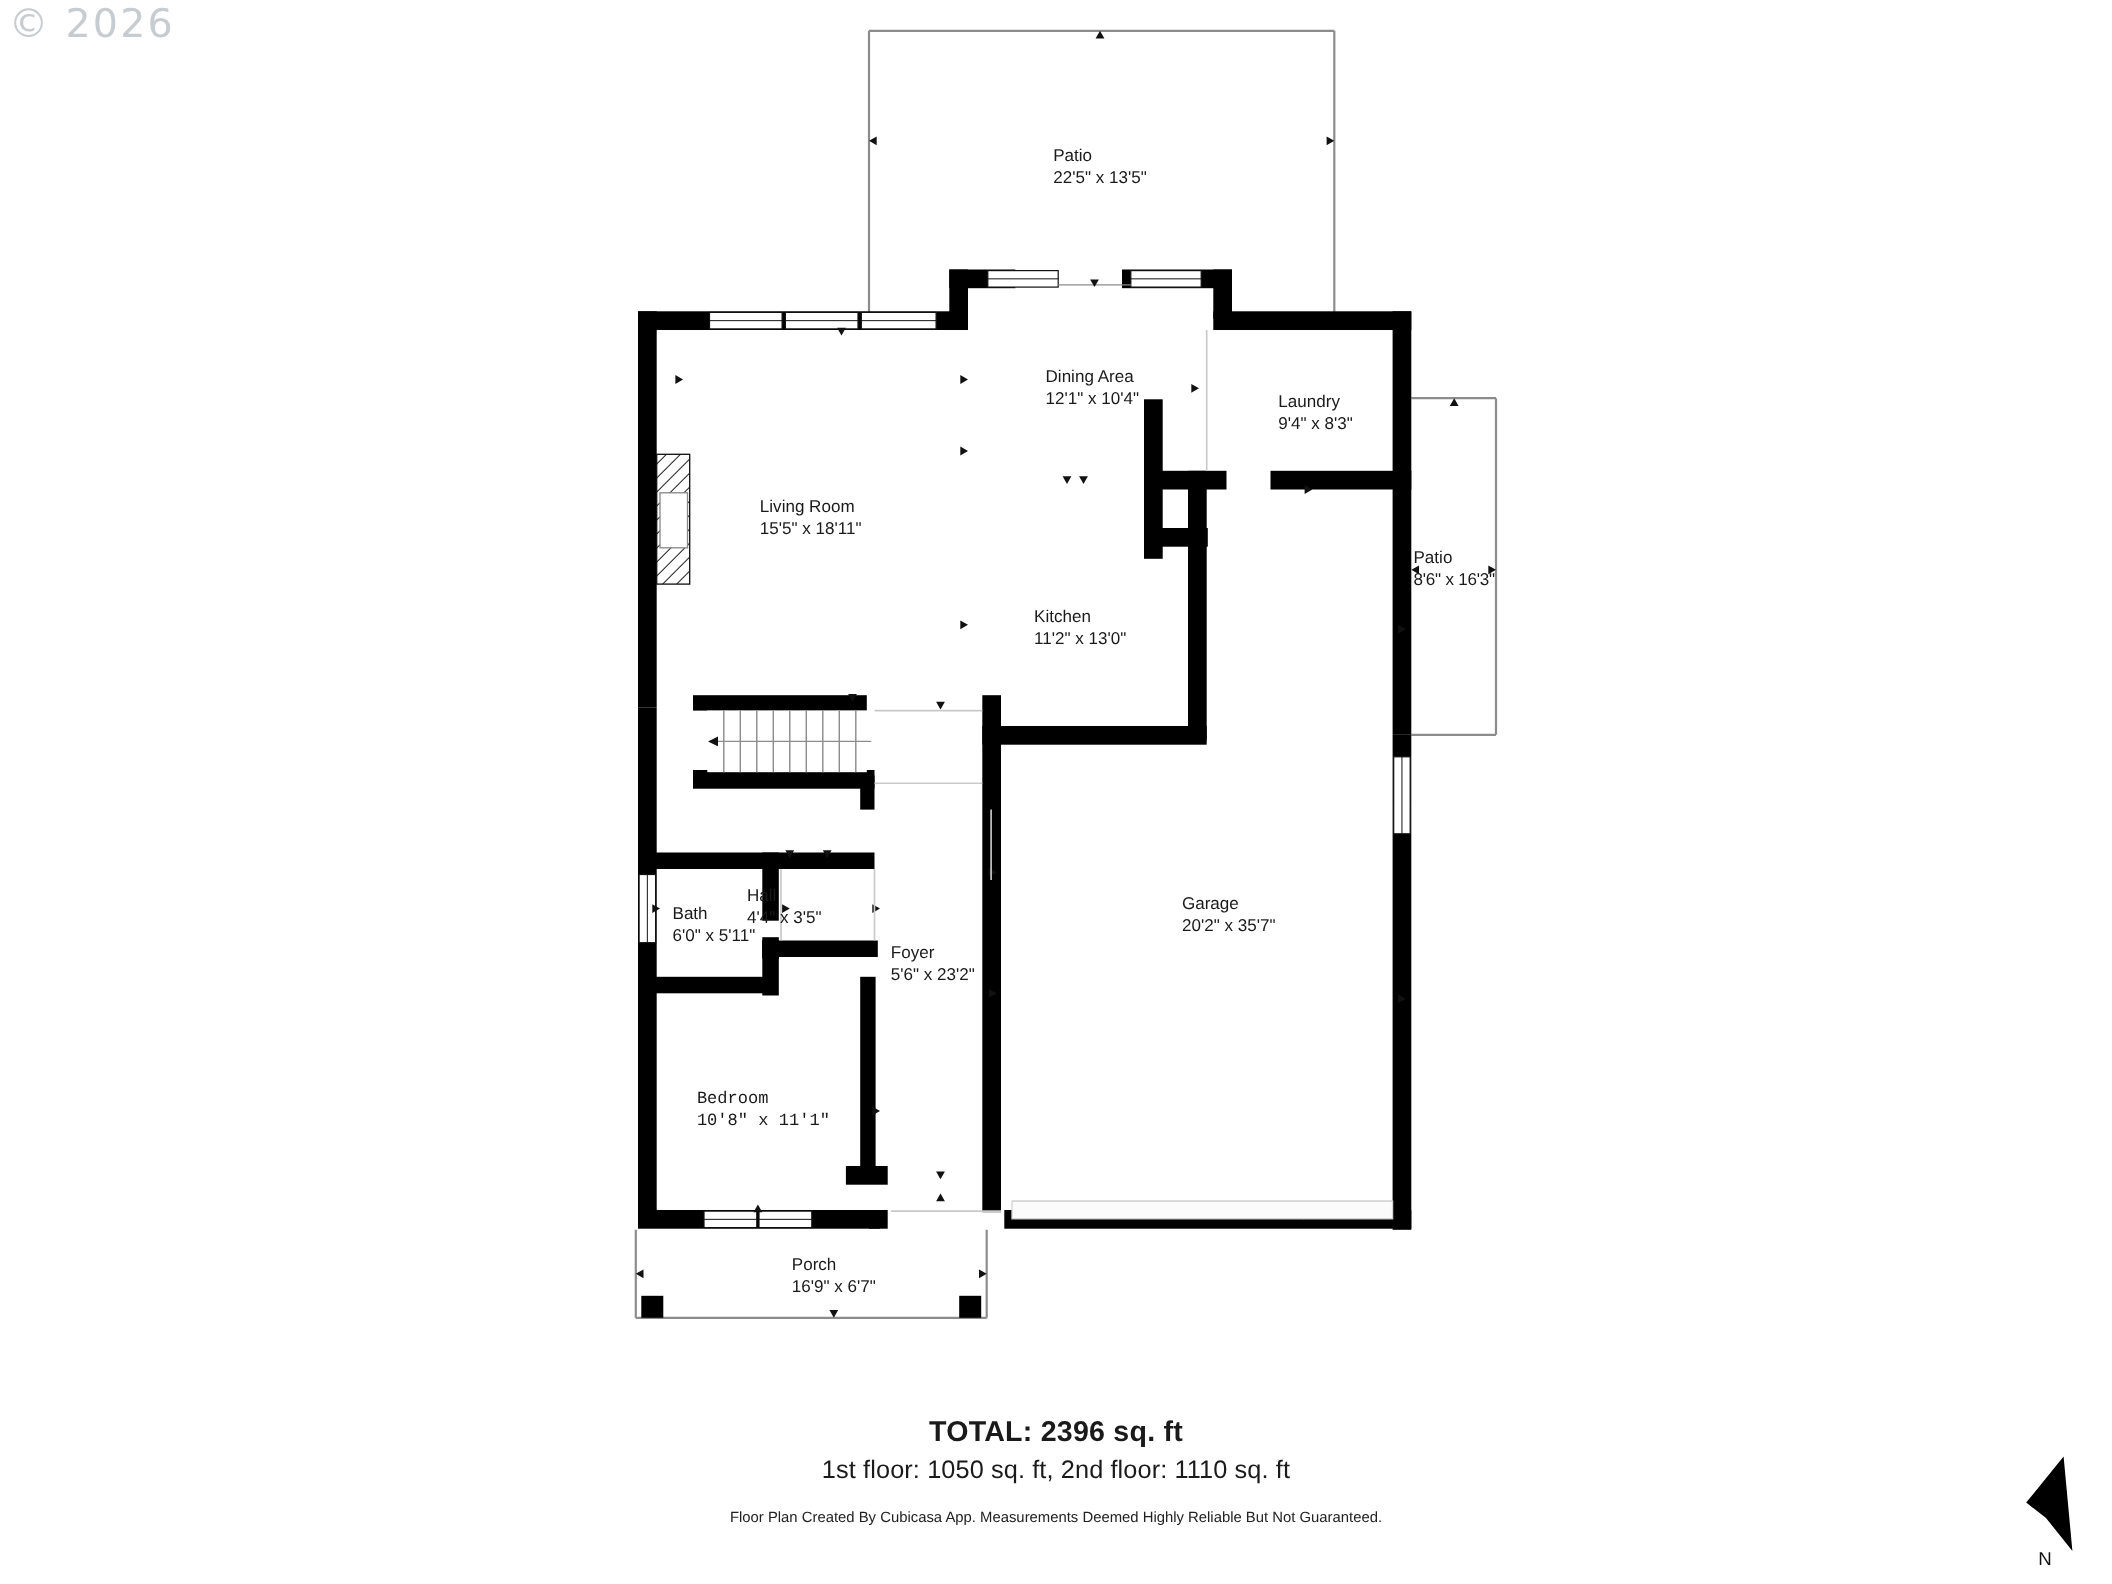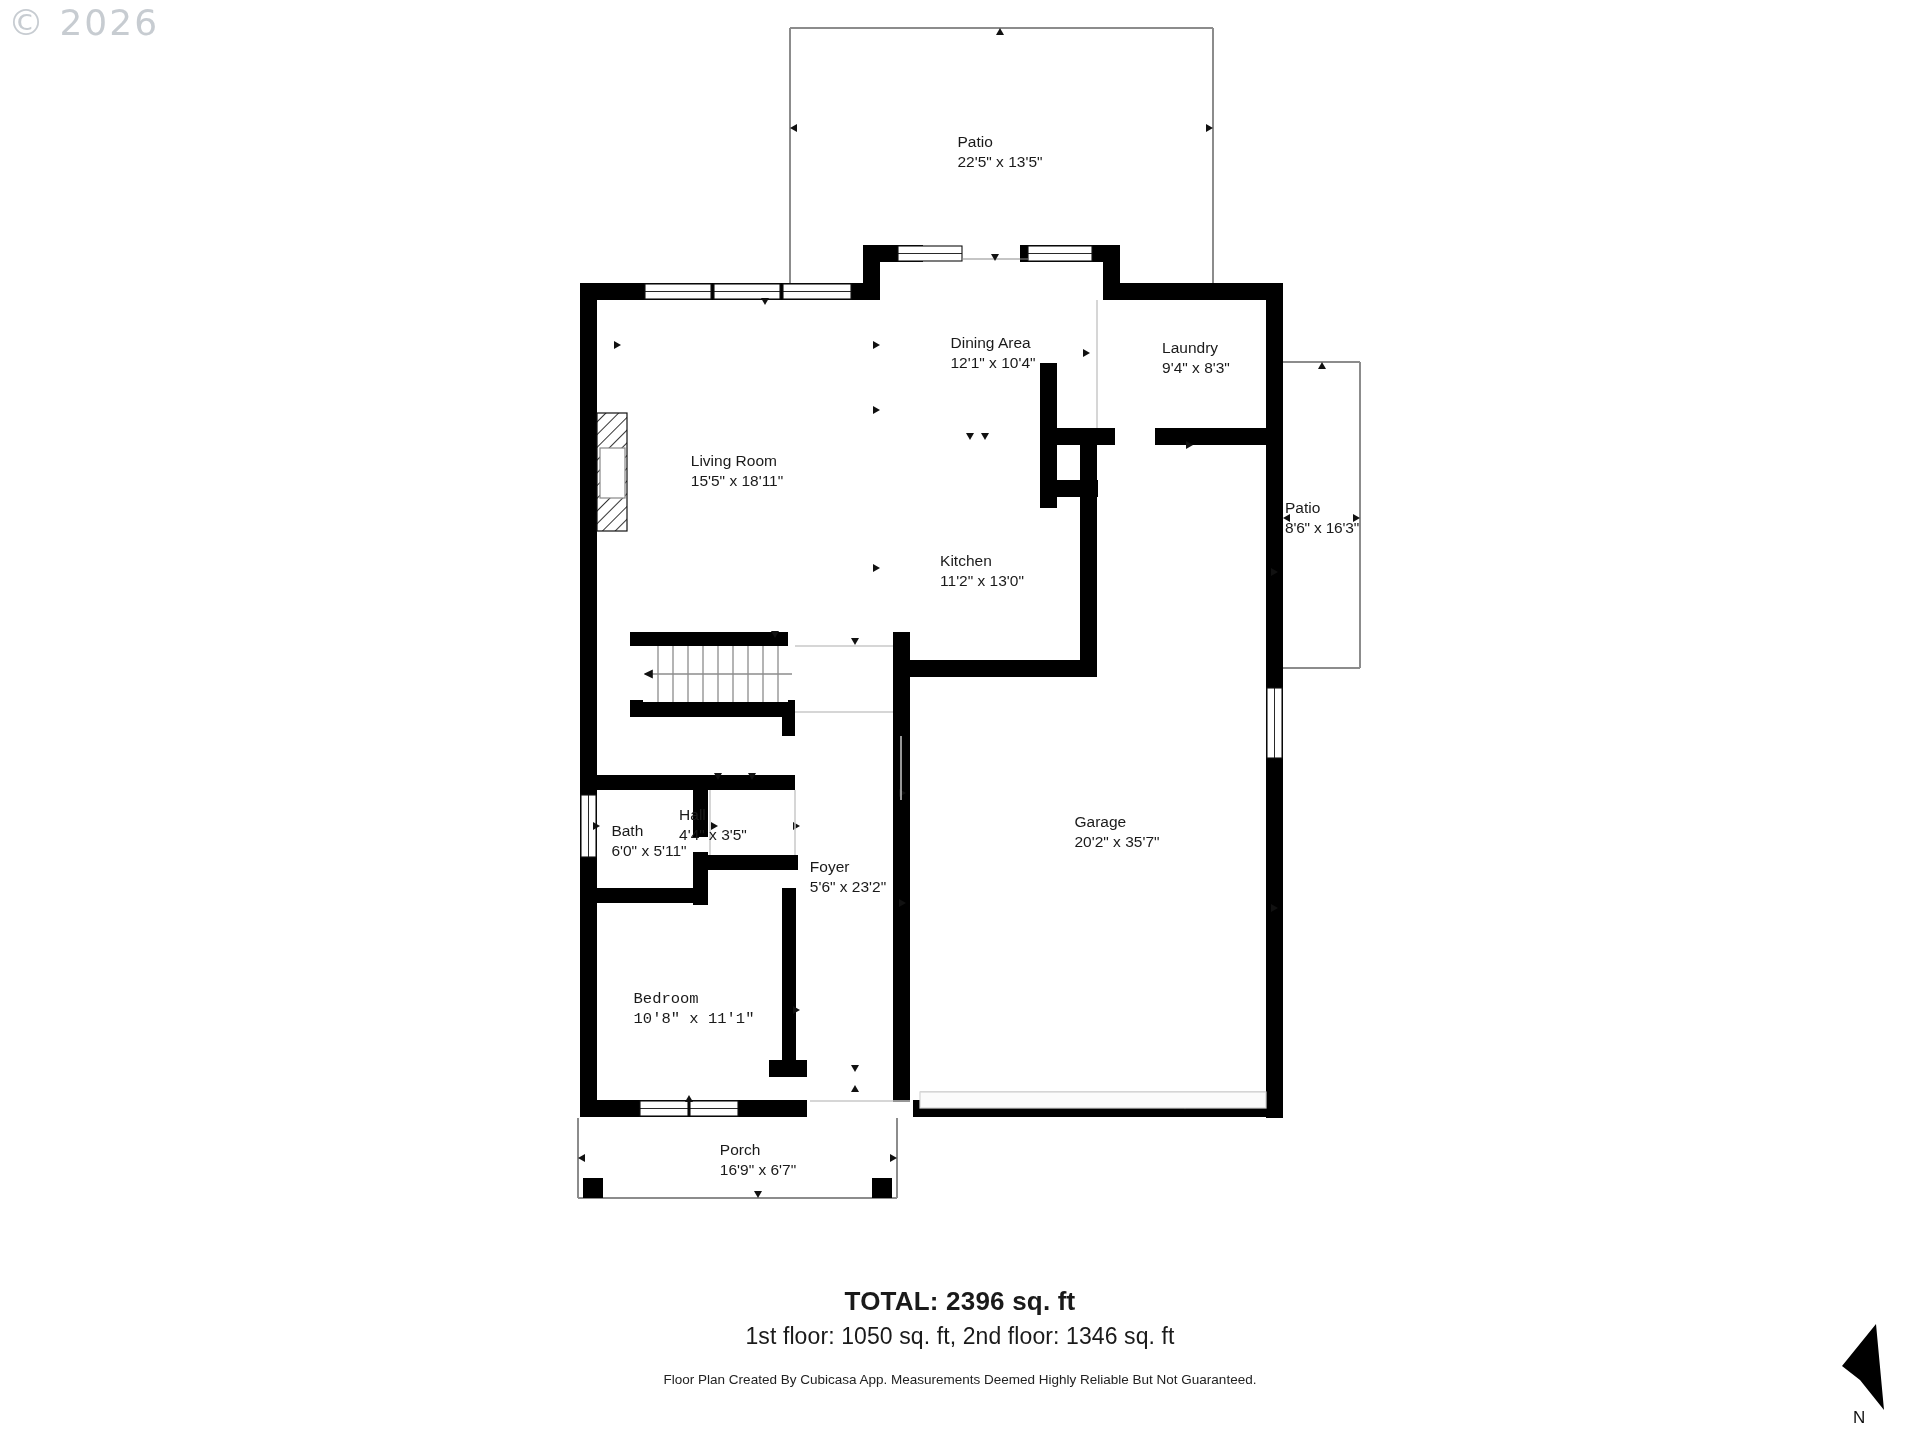--- a/index.html
+++ b/index.html
@@ -303,21 +303,21 @@
 
 <div id="room-labels">
   <div class="room-label" style="left:1000px; top:152px;">
     <span class="room-name">Patio</span>
     <span class="room-dims">22'5" x 13'5"</span>
   </div>
   <div class="room-label" style="left:993px; top:353px;">
     <span class="room-name">Dining Area</span>
     <span class="room-dims">12'1" x 10'4"</span>
   </div>
-  <div class="room-label" style="left:1196px; top:358px;">
+  <div class="room-label" style="left:1196px; top:376px;">
     <span class="room-name">Laundry</span>
     <span class="room-dims">9'4" x 8'3"</span>
   </div>
   <div class="room-label" style="left:737px; top:471px;">
     <span class="room-name">Living Room</span>
     <span class="room-dims">15'5" x 18'11"</span>
   </div>
   <div class="room-label clipped" style="left:1322px; top:518px;">
     <span class="room-name">Patio</span>
     <span class="room-dims">8'6" x 16'3"</span>
@@ -347,20 +347,20 @@
     <span class="room-dims">10'8" x 11'1"</span>
   </div>
   <div class="room-label" style="left:758px; top:1160px;">
     <span class="room-name">Porch</span>
     <span class="room-dims">16'9" x 6'7"</span>
   </div>
 </div>
 
 <div id="summary">
   <div id="summary-total">TOTAL: 2396 sq. ft</div>
-  <div class="summary-line">1st floor: 1050 sq. ft, 2nd floor: 1346 sq. ft</div>
+  <div class="summary-line">1st floor: 1050 sq. ft, 2nd floor: 1110 sq. ft</div>
   <div id="summary-credit">Floor Plan Created By Cubicasa App. Measurements Deemed Highly Reliable But Not Guaranteed.</div>
 </div>
 
 <svg id="compass" viewBox="0 0 70 110" xmlns="http://www.w3.org/2000/svg">
   <polygon points="40,6 48,92 24,62 6,48" fill="#000000"></polygon>
 </svg>
 <div id="compass-label">N</div>
 
 </body></html>

